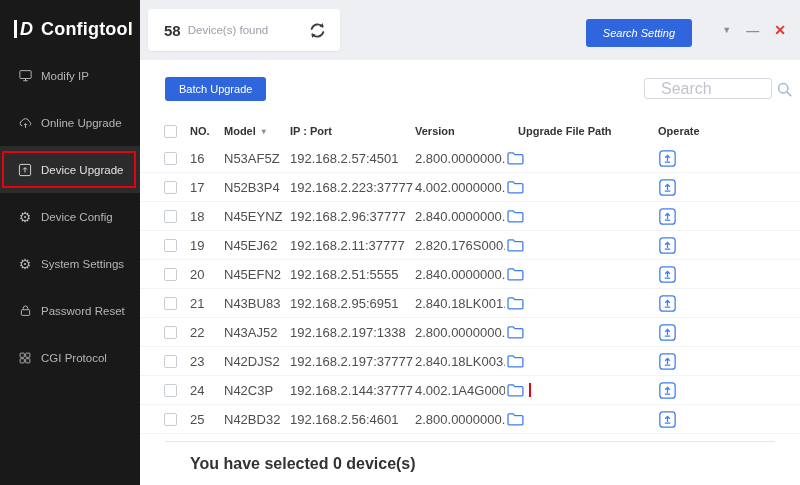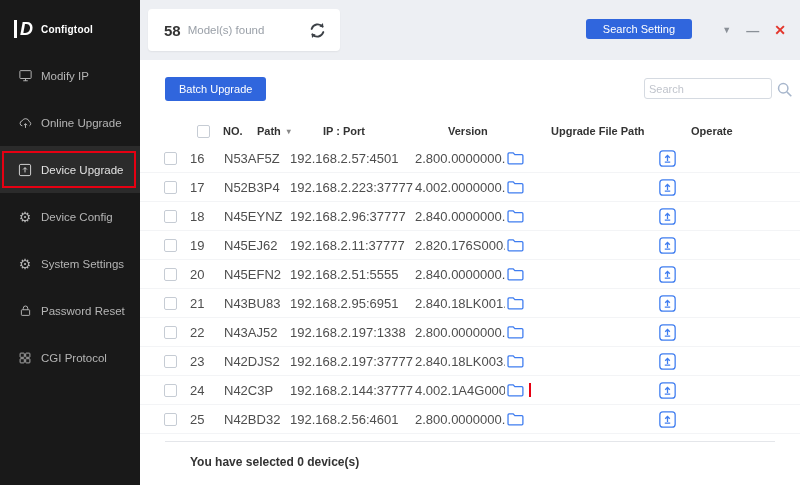--- a/index.html
+++ b/index.html
@@ -17,21 +17,21 @@
     background: #191919;
   }
   .logo {
     display: flex; align-items: center; gap: 8px;
     padding: 18px 0 0 14px; color: #fff; height: 40px;
   }
   .logo-mark {
     font-weight: bold; font-style: italic; font-size: 18px; line-height: 1;
     border-left: 3px solid #fff; padding-left: 3px;
   }
-  .logo-text { font-weight: bold; font-size: 10px; letter-spacing: .2px; }
+  .logo-text { font-weight: bold; font-size: 18px; letter-spacing: .2px; }
   .menu { margin-top: 12px; }
   .menu-item {
     position: relative; display: flex; align-items: center; gap: 8px;
     height: 47px; padding-left: 17px;
     color: #b5b5b5; font-size: 11.5px; cursor: pointer;
   }
   .menu-item.active { background: #2b2b2b; color: #e2e2e2; }
   .menu-item.active::after {
     content: ''; position: absolute; left: 2px; right: 4px; top: 5px; bottom: 5px;
     border: 2px solid #e60012; pointer-events: none;
@@ -48,24 +48,25 @@
   }
   .count-card {
     position: absolute; left: 8px; top: 9px; width: 192px; height: 42px;
     background: #fff; border-radius: 4px; display: flex; align-items: center;
     box-shadow: 0 1px 2px rgba(0,0,0,.06);
   }
   .count-num { font-size: 15px; font-weight: bold; color: #333; margin-left: 16px; }
   .count-label { font-size: 11.5px; color: #9aa0a8; margin-left: 7px; }
   .refresh-btn { margin-left: auto; margin-right: 13px; display: flex; cursor: pointer; }
   .search-setting-btn {
-    position: absolute; right: 108px; top: 19px; height: 20px; padding: 0 17px;
+    position: absolute; right: 108px; top: 19px; height: 28px; padding: 0 17px;
     background: #3066dd; color: #fff; font-size: 11px; border: none; border-radius: 3px;
     cursor: pointer; display: flex; align-items: center;
     font-family: "Liberation Sans", sans-serif;
+    font-style: italic;
   }
   .win-controls {
     position: absolute; right: 14px; top: 0; height: 60px;
     display: flex; align-items: center; gap: 15px;
   }
   .win-menu { color: #8a9097; font-size: 9px; cursor: pointer; }
   .win-min  { color: #8a9097; font-size: 13px; font-weight: bold; cursor: pointer; }
   .win-close{ color: #e3352b; font-size: 14px; font-weight: bold; cursor: pointer; }
 
   
@@ -73,39 +74,39 @@
     position: absolute; left: 140px; top: 60px; width: 660px; height: 425px;
     background: #fff;
   }
   .batch-btn {
     position: absolute; left: 25px; top: 17px; height: 24px; padding: 0 14px;
     background: #3066dd; color: #fff; font-size: 11px; border: none; border-radius: 3px;
     cursor: pointer; font-family: Liberation Sans, sans-serif;
   }
   .search-input {
     position: absolute; right: 28px; top: 18px; width: 128px; height: 21px;
-    border: 1px solid #d5dae1; border-radius: 3px; font-size: 11px; padding: 0 4px;
+    border: 1px solid #d5dae1; border-radius: 3px; font-size: 16px; padding: 0 16px;
     color: #555; outline: none; font-family: "Liberation Sans", sans-serif;
   }
   .search-input::placeholder { color: #c0c4cc; }
   .search-icon { position: absolute; right: 7px; top: 21px; display: flex; cursor: pointer; }
 
   
   .cell { display: flex; align-items: center; overflow: hidden; white-space: nowrap; }
   .c-check   { width: 50px; padding-left: 24px; }
   .c-no      { width: 34px; }
   .c-model   { width: 66px; }
   .c-ip      { width: 125px; }
   .c-version { width: 90px; }
   .c-path    { width: 150px; }
   .c-operate { flex: 1; }
   .thead {
     position: absolute; top: 58px; left: 0; right: 0; height: 26px;
     display: flex; align-items: center;
-    font-weight: bold; font-size: 11px; color: #333; margin-left: 33px;
+    font-weight: bold; font-size: 11px; color: #333;
   }
   .thead .c-path { padding-left: 13px; }
   .thead .c-operate { padding-left: 3px; }
   .caret { font-size: 8px; color: #888; margin-left: 6px; }
   .tbody { position: absolute; top: 84px; left: 0; right: 0; }
   .trow {
     display: flex; align-items: center; height: 29px;
     font-size: 13px; color: #4e4e4e; border-bottom: 1px solid #f3f4f6;
   }
   .trow .c-path { padding-left: 2px; }
@@ -115,21 +116,21 @@
     background: #fff; cursor: pointer; flex: 0 0 auto;
   }
   .folder-btn, .upload-btn { display: inline-flex; cursor: pointer; position: relative; }
   .folder-btn.annotated::after {
     content: ''; position: absolute; left: -6px; right: -7px; top: -6px; bottom: -5px;
     border: 2px solid #e60012; pointer-events: none;
   }
   .tfoot {
     position: absolute; top: 381px; left: 25px; right: 25px;
     border-top: 1px solid #e4e6ea; padding: 13px 0 0 25px;
-    font-size: 12px; font-weight: bold; color: #333;
+    font-size: 16px; font-weight: bold; color: #333;
   }
 </style>
 </head>
 <body>
 
 <div class="sidebar">
   <div class="logo">
     <span class="logo-mark">D</span>
     <span class="logo-text">Configtool</span>
   </div>
@@ -197,21 +198,21 @@
       </span>
       <span>CGI Protocol</span>
     </div>
 
   </div>
 </div>
 
 <div class="topbar">
   <div class="count-card">
     <span class="count-num">58</span>
-    <span class="count-label">Model(s) found</span>
+    <span class="count-label">Device(s) found</span>
     <span class="refresh-btn">
       <svg width="19" height="19" viewBox="0 0 24 24">
           <g fill="none" stroke="#3b4046" stroke-width="2.4" stroke-linecap="round">
             <path d="M18.4 7.2A8 8 0 0 0 4.6 10"></path>
             <path d="M5.6 16.8A8 8 0 0 0 19.4 14"></path>
           </g>
           <path d="M18.9 2.6l.5 5.1-5.1-.5z" fill="#3b4046"></path>
           <path d="M5.1 21.4l-.5-5.1 5.1.5z" fill="#3b4046"></path>
         </svg>
     </span>
@@ -233,21 +234,21 @@
         <path d="M12.8 12.8 18 18"></path>
       </svg>
   </span>
 
   <div class="thead">
     <span class="cell c-check">
         <span class="checkbox"></span>
       </span>
     <span class="cell c-no">NO.</span>
     <span class="cell c-model">
-      <span>Path</span>
+      <span>Model</span>
       <span class="caret">▾</span>
     </span>
     <span class="cell c-ip">IP : Port</span>
     <span class="cell c-version">Version</span>
     <span class="cell c-path">Upgrade File Path</span>
     <span class="cell c-operate">Operate</span>
   </div>
 
   <div class="tbody">
   <div class="trow">

